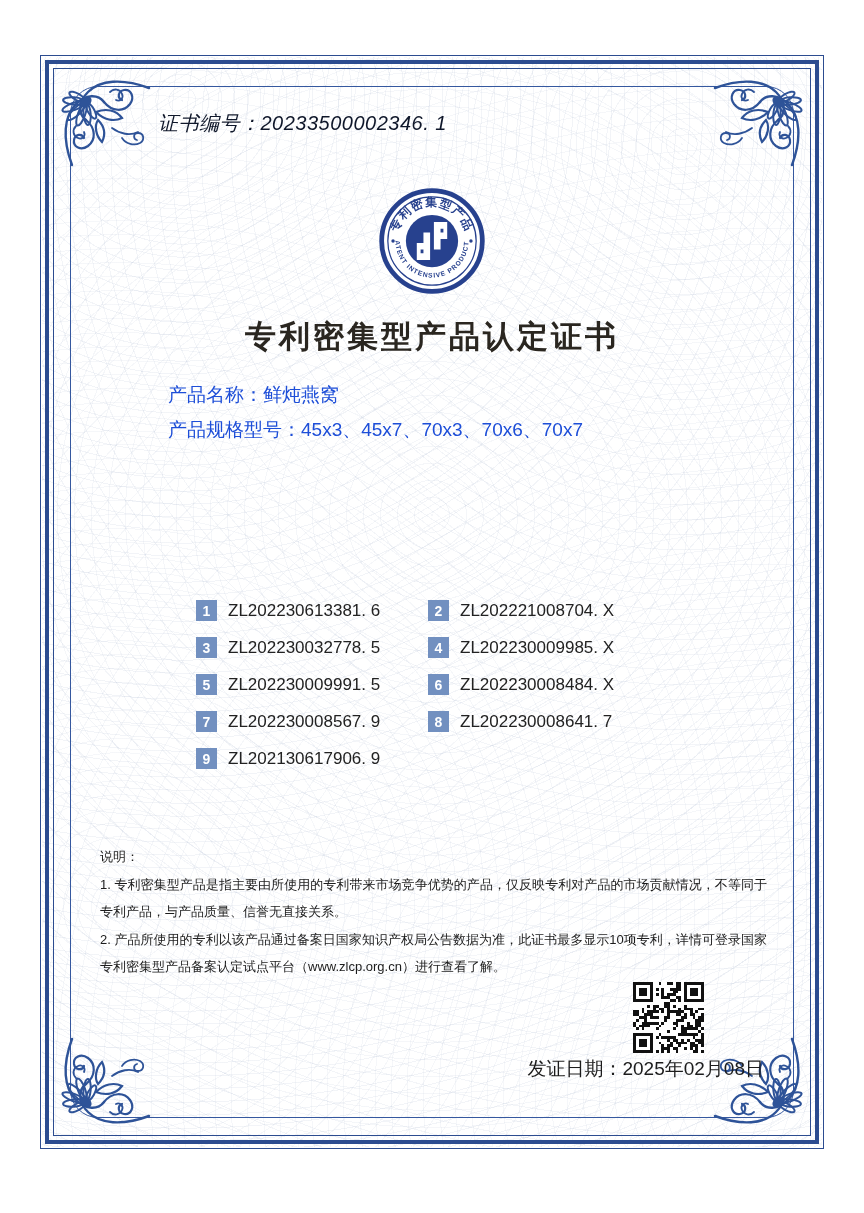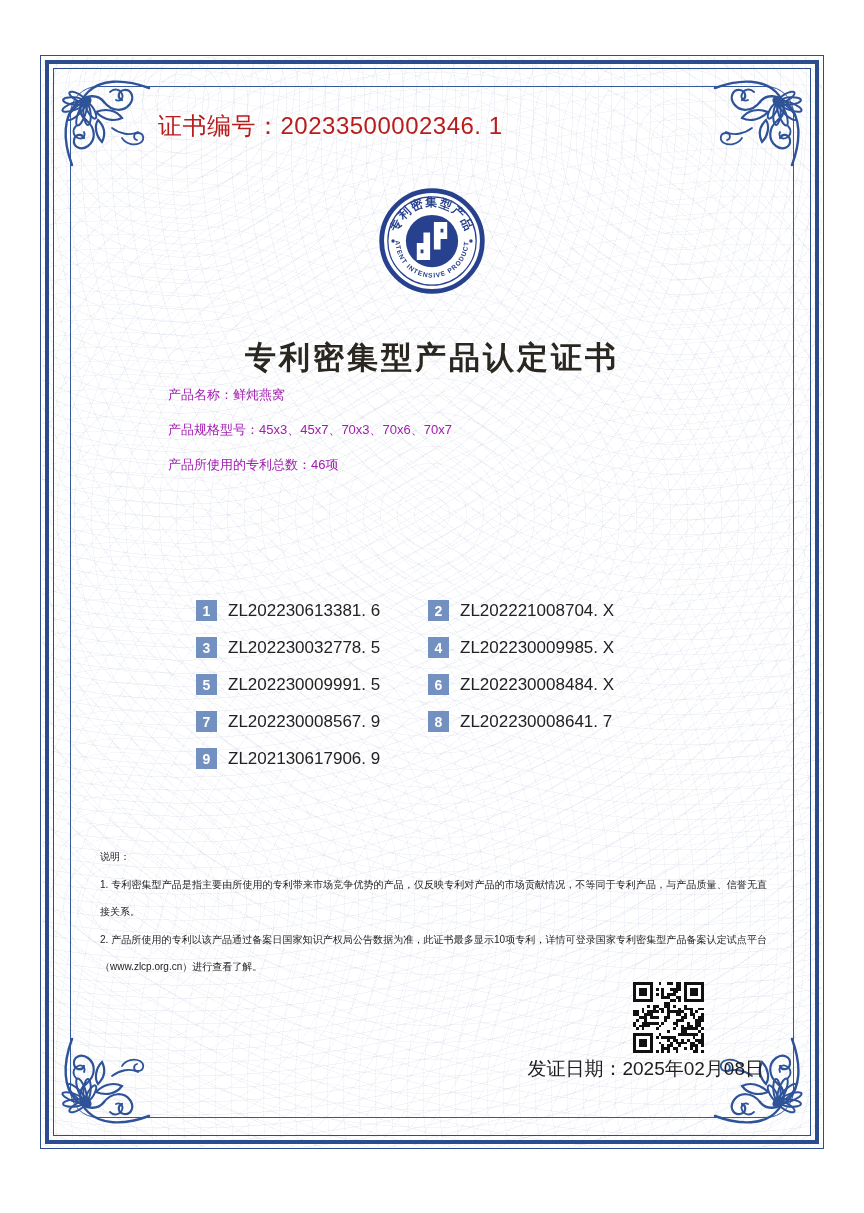--- a/index.html
+++ b/index.html
@@ -23,41 +23,41 @@
   .b1{position:absolute;left:40px;top:55px;right:40px;bottom:64px;border:1.5px solid #2c4c90;}
   .b2{position:absolute;left:45px;top:60px;right:45px;bottom:69px;border:4.5px solid #2c4c90;}
   .b3{position:absolute;left:53px;top:68px;right:53px;bottom:77px;border:1.5px solid #2c4c90;}
   .b4{position:absolute;left:70px;top:86px;right:70px;bottom:95px;border:1.6px solid #35589f;border-radius:28px;}
   .corner{position:absolute;width:104px;height:104px;}
   .corner.tl{left:52px;top:68px;}
   .corner.tr{right:52px;top:68px;transform:scaleX(-1);}
   .corner.bl{left:52px;bottom:77px;transform:scaleY(-1);}
   .corner.br{right:52px;bottom:77px;transform:scale(-1,-1);}
 
-  .cert-no{position:absolute;left:158px;top:110px;font-size:24px;letter-spacing:.5px;color:#b91c1c;}
+  .cert-no{position:absolute;left:158px;top:110px;font-size:20px;letter-spacing:.5px;color:#0f172a;font-style:italic;}
   .seal{position:absolute;left:50%;top:184px;transform:translateX(-50%);width:114px;height:114px;}
   .title{
     position:absolute;left:0;right:0;top:316px;text-align:center;
     font-family:"Liberation Serif","DejaVu Serif",serif;font-weight:bold;
-    font-size:31px;letter-spacing:3px;color:#2a2620;margin-top:21px;
+    font-size:31px;letter-spacing:3px;color:#2a2620;
   }
   .fields{position:absolute;left:168px;top:377px;}
-  .field-row{height:35px;line-height:35px;font-size:13px;color:#a21caf;white-space:nowrap;}
+  .field-row{height:35px;line-height:35px;font-size:19px;color:#1d4ed8;white-space:nowrap;}
 
   .patents{
     position:absolute;left:196px;top:592px;
     display:grid;grid-template-columns:232px auto;grid-auto-rows:37px;
   }
   .patent{display:flex;align-items:center;font-size:17px;color:#222;white-space:nowrap;}
   .badge{
     display:inline-flex;align-items:center;justify-content:center;
     width:21px;height:21px;margin-right:11px;flex:0 0 21px;
     background:#7290c0;color:#ffffff;font-size:14px;font-weight:bold;
   }
-  .notes{position:absolute;left:100px;top:843px;width:667px;font-size:10px;line-height:27.5px;color:#1c1c1c;}
+  .notes{position:absolute;left:100px;top:843px;width:667px;font-size:13px;line-height:27.5px;color:#1c1c1c;}
   .notes p{margin:0;text-align:justify;}
   .qr{position:absolute;left:633px;top:982px;width:71px;height:71px;}
   .issue-date{position:absolute;right:100px;top:1056px;font-size:19px;color:#1c1c1c;}
 </style>
 </head>
 <body>
 
 <div class="page">
 
   <div class="guilloche"></div>
@@ -137,21 +137,20 @@
       <path d="M2,-20 H16 V-2 H9 V9 H2 Z M9,-13 H12 V-9 H9 Z" fill="#ffffff" fill-rule="evenodd"></path>
       <path d="M2,-20 H16 V-2 H9 V9 H2 Z M9,-13 H12 V-9 H9 Z" fill="#ffffff" fill-rule="evenodd" transform="rotate(180)"></path>
     </g>
   </svg>
 
   <div class="title">专利密集型产品认定证书</div>
 
   <div class="fields">
     <div class="field-row"><span>产品名称：</span><span>鲜炖燕窝</span></div>
     <div class="field-row"><span>产品规格型号：</span><span>45x3、45x7、70x3、70x6、70x7</span></div>
-    <div class="field-row"><span>产品所使用的专利总数：</span><span>46项</span></div>
   </div>
 
   <div class="patents">
     <div class="patent">
         <span class="badge">1</span>
         <span>ZL202230613381. 6</span>
       </div>
     <div class="patent">
         <span class="badge">2</span>
         <span>ZL202221008704. X</span>

